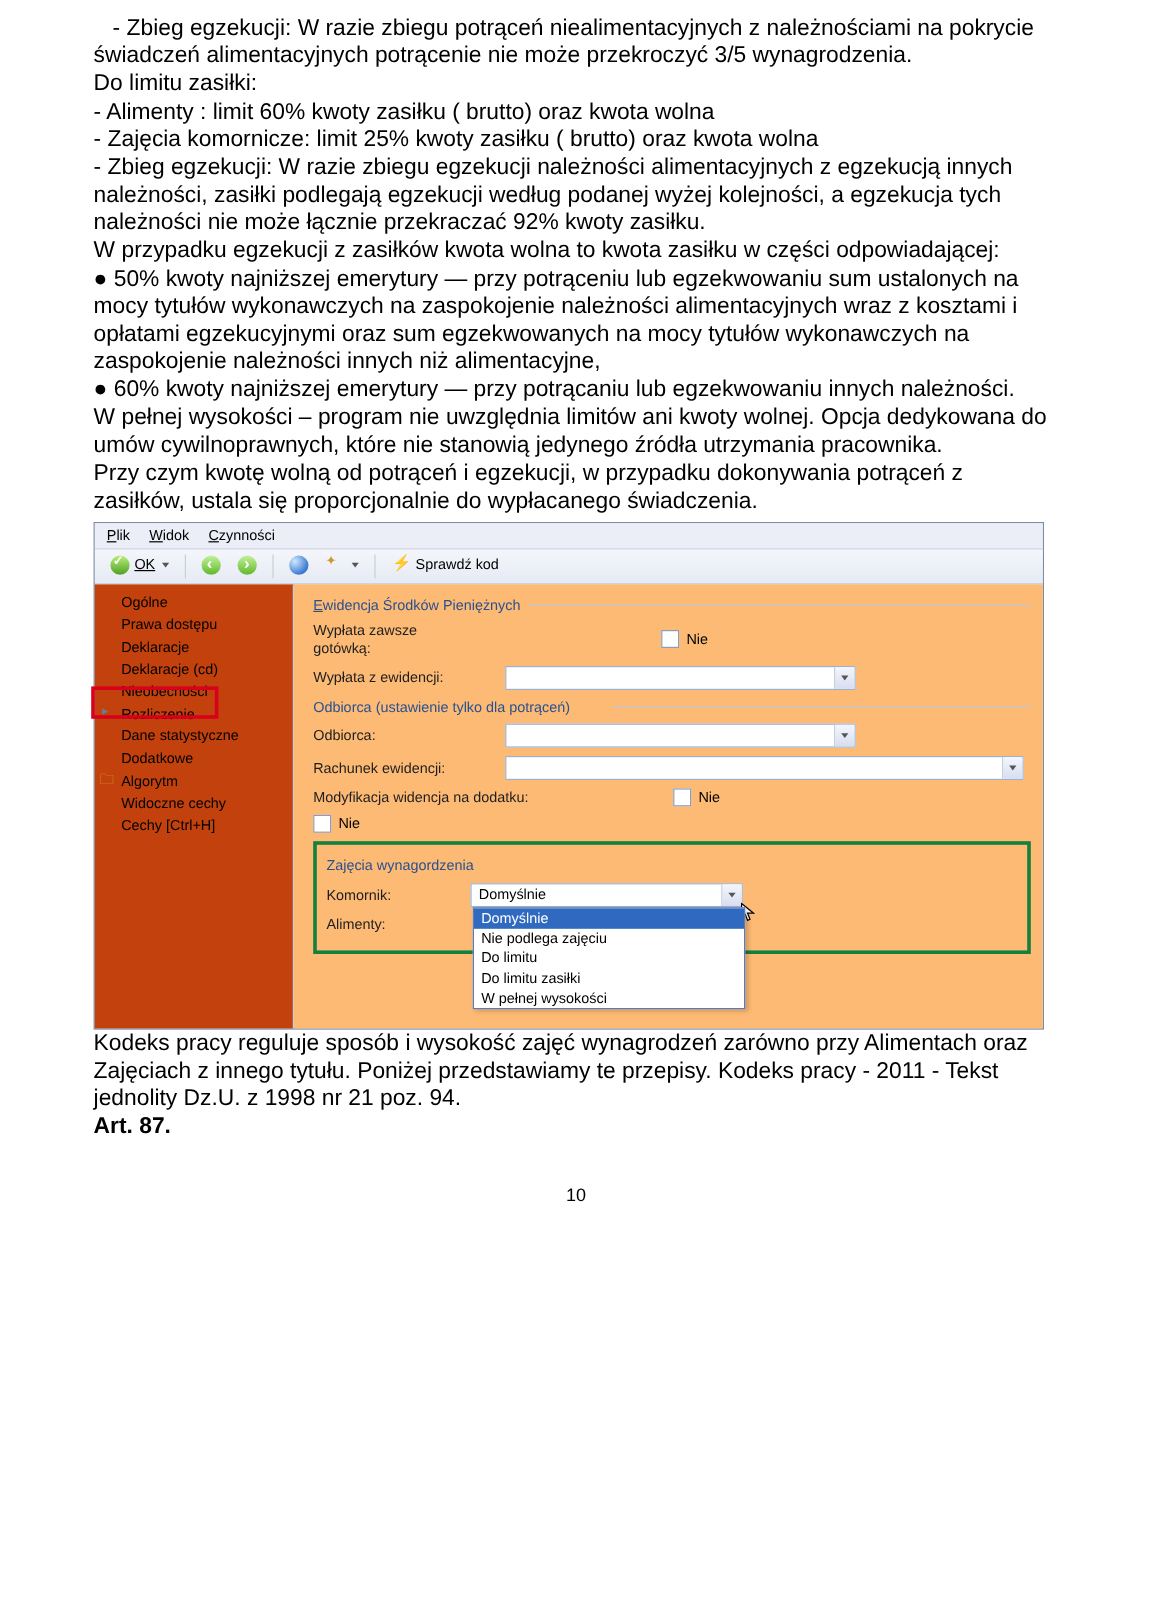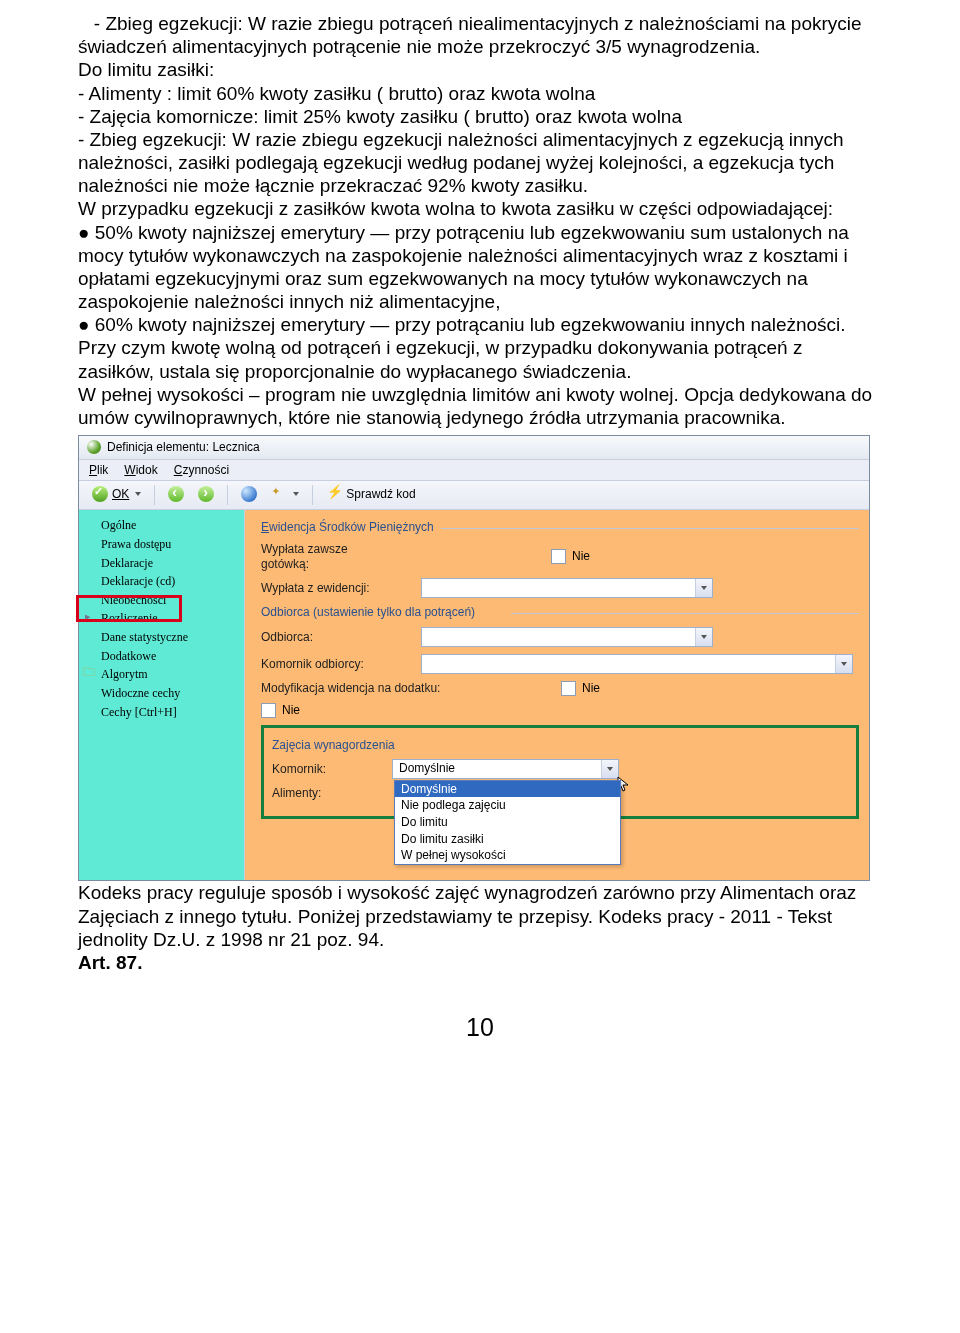--- a/index.html
+++ b/index.html
@@ -97,25 +97,24 @@
   .bolt {
     width: 16px; height: 16px; position: relative; display:inline-block;
   }
   .bolt::before { content:"⚡"; color:#d6a200; font-size:13px; position:absolute; left:1px; top:-2px;}
   .win-body {
     display: flex;
     min-height: 370px;
   }
   .sidebar {
     width: 165px;
-    background: #5eead4;
+    background: #c2410c;
     border-right: 1px solid #c7cfde;
     padding: 6px 0;
     position: relative;
-    font-family: Liberation Serif, serif;
   }
   .sidebar .item {
     padding: 2px 10px 2px 22px;
     white-space: nowrap;
     position: relative;
   }
   .sidebar .item.arrow::before {
     content: "▸";
     position: absolute;
     left: 6px;
@@ -238,44 +237,40 @@
     position: absolute;
     left: 353px;
     top: 48px;
     width: 14px; height: 18px;
     pointer-events: none;
   }
   .cursor-arrow svg { width: 14px; height: 18px; display:block; }
   .page-number {
     text-align: center;
     margin: 38px 0 14px 0;
-    font-size: 25px;
+    font-size: 15px;
   }
 </style>
 </head>
 <body>
 
 <div class="page">
 
   <p class="para" style="white-space:pre-wrap;">   - Zbieg egzekucji: W razie zbiegu potrąceń niealimentacyjnych z należnościami na pokrycie świadczeń alimentacyjnych potrącenie nie może przekroczyć 3/5 wynagrodzenia.</p>
   <p class="para">Do limitu zasiłki:</p>
   <p class="para">- Alimenty : limit 60% kwoty zasiłku ( brutto) oraz kwota wolna</p>
   <p class="para">- Zajęcia komornicze: limit 25% kwoty zasiłku ( brutto) oraz kwota wolna</p>
   <p class="para">- Zbieg egzekucji: W razie zbiegu egzekucji należności alimentacyjnych z egzekucją innych należności, zasiłki podlegają egzekucji według podanej wyżej kolejności, a egzekucja tych należności nie może łącznie przekraczać 92% kwoty zasiłku.</p>
   <p class="para">W przypadku egzekucji z zasiłków kwota wolna to kwota zasiłku w części odpowiadającej:</p>
   <p class="para">● 50% kwoty najniższej emerytury — przy potrąceniu lub egzekwowaniu sum ustalonych na mocy tytułów wykonawczych na zaspokojenie należności alimentacyjnych wraz z kosztami i opłatami egzekucyjnymi oraz sum egzekwowanych na mocy tytułów wykonawczych na zaspokojenie należności innych niż alimentacyjne,</p>
   <p class="para">● 60% kwoty najniższej emerytury — przy potrącaniu lub egzekwowaniu innych należności.</p>
+  <p class="para">W pełnej wysokości – program nie uwzględnia limitów ani kwoty wolnej. Opcja dedykowana do umów cywilnoprawnych, które nie stanowią jedynego źródła utrzymania pracownika.</p>
   <p class="para">Przy czym kwotę wolną od potrąceń i egzekucji, w przypadku dokonywania potrąceń z zasiłków, ustala się proporcjonalnie do wypłacanego świadczenia.</p>
-  <p class="para">W pełnej wysokości – program nie uwzględnia limitów ani kwoty wolnej. Opcja dedykowana do umów cywilnoprawnych, które nie stanowią jedynego źródła utrzymania pracownika.</p>
 
   <div class="win">
-    <div class="titlebar">
-      <span class="glyph"></span>
-      <span>Definicja elementu: Lecznica</span>
-    </div>
     <div class="menubar">
       <span>Plik</span>
       <span>Widok</span>
       <span>Czynności</span>
     </div>
     <div class="toolbar">
       <span class="tb-btn">
         <span class="tb-icon ok-chk"></span>
         <span style="text-decoration:underline;">OK</span>
         <span class="caret"></span>
@@ -345,21 +340,21 @@
         </div>
         <div class="row short">
           <label>Odbiorca:</label>
           <span style="width:40px;"></span>
           <span class="combo" style="width:290px;">
             <span class="val"></span>
             <span class="drop"></span>
           </span>
         </div>
         <div class="row short">
-          <label>Komornik odbiorcy:</label>
+          <label>Rachunek ewidencji:</label>
           <span style="width:40px;"></span>
           <span class="combo" style="width:430px;">
             <span class="val"></span>
             <span class="drop"></span>
           </span>
         </div>
         <div class="row">
           <label style="flex:0 0 300px;">Modyfikacja widencja na dodatku:</label>
           <span class="chk-wrap">
             <span class="checkbox"></span>

